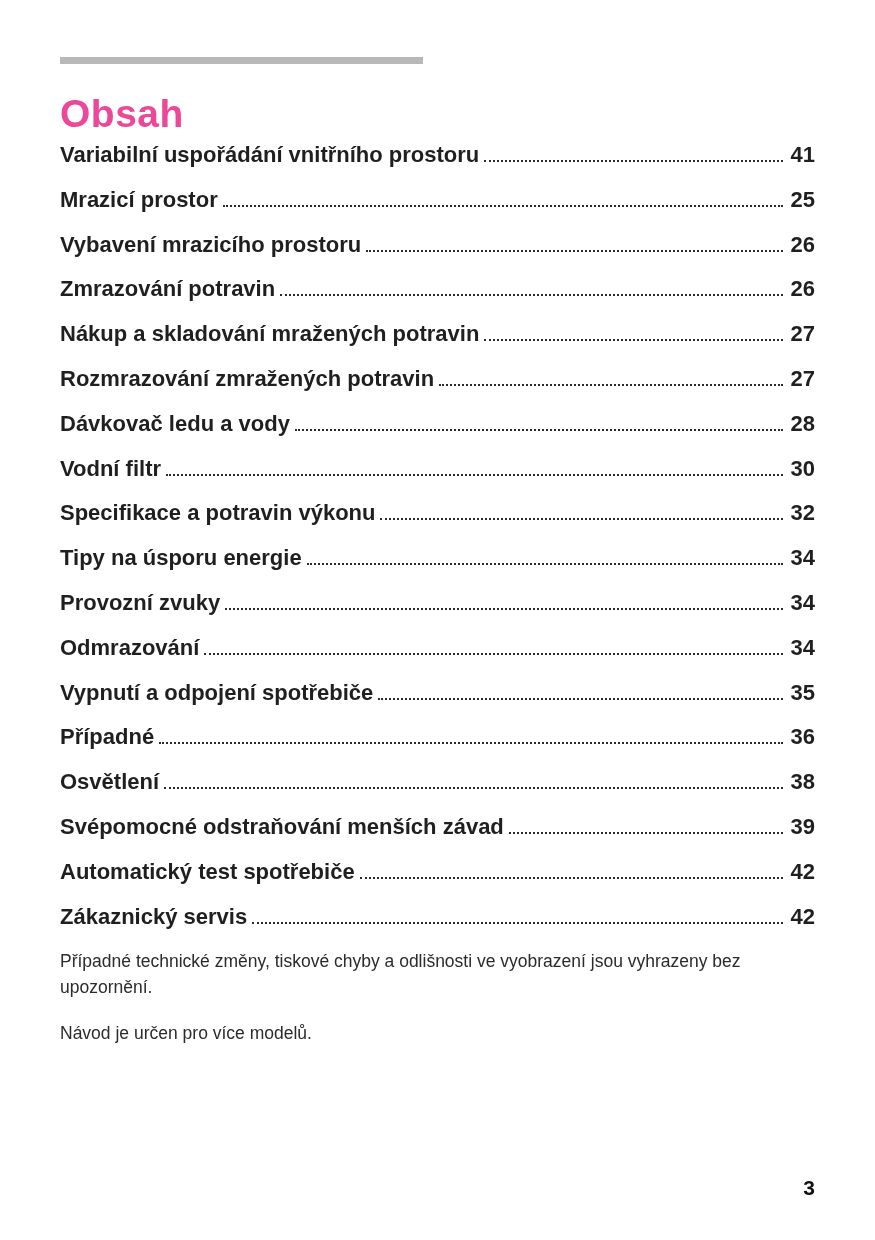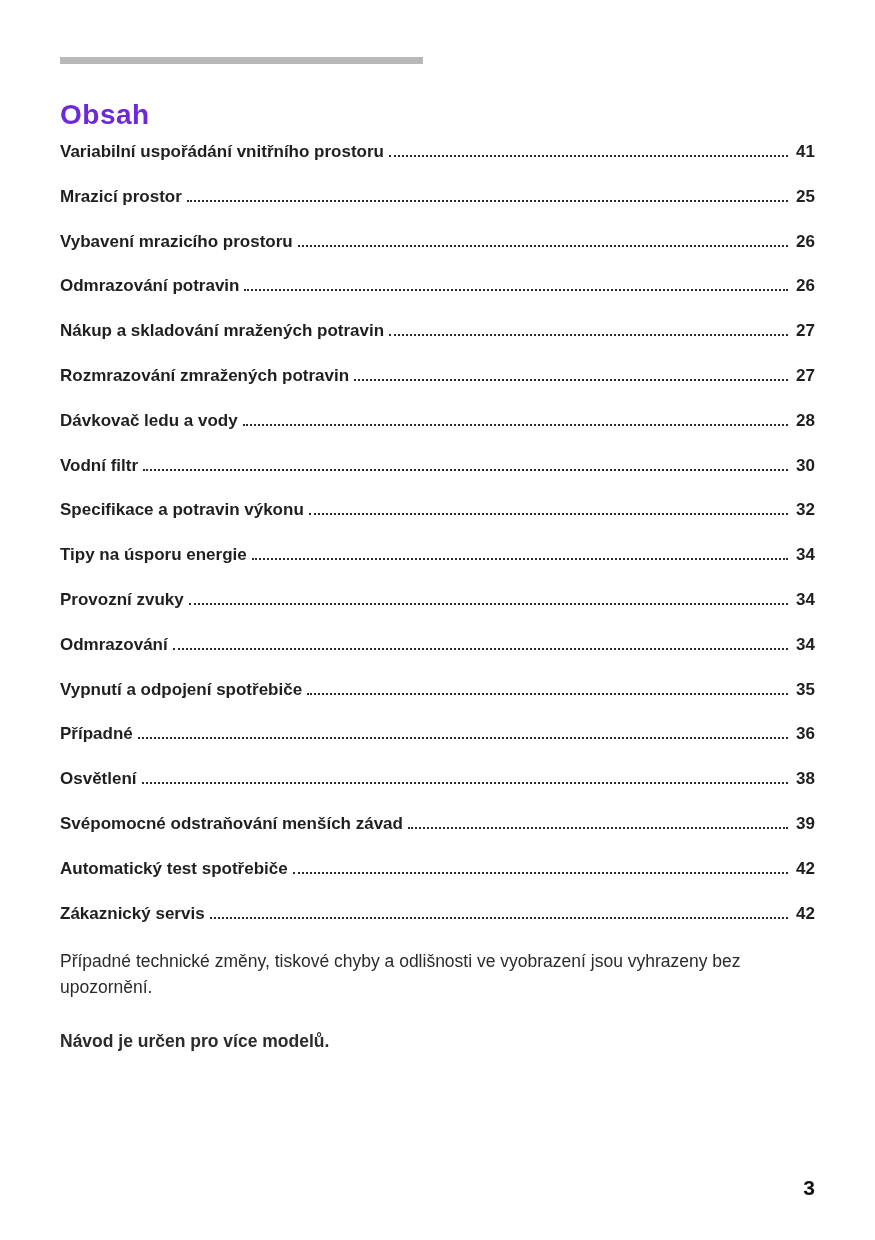--- a/index.html
+++ b/index.html
@@ -26,36 +26,36 @@
     position: absolute;
     left: 60px;
     top: 57px;
     width: 363px;
     height: 7px;
     background: #b8b8b8;
   }
   .page-title {
     position: absolute;
     left: 60px;
-    top: 80px;
-    font-size: 28px;
+    top: 66px;
+    font-size: 39px;
     font-weight: bold;
     letter-spacing: 0.5px;
-    color: #6d28d9;
+    color: #ec4899;
   }
   .toc {
     position: absolute;
     left: 60px;
     top: 142px;
     width: 755px;
   }
   .toc-row {
     display: flex;
     align-items: baseline;
-    font-size: 17px;
+    font-size: 22px;
     font-weight: bold;
     color: #1f1f1f;
     height: 44.8px;
   }
   .toc-label {
     white-space: nowrap;
     padding-right: 5px;
   }
   .toc-dots {
     flex: 1 1 auto;
@@ -71,22 +71,21 @@
     position: absolute;
     left: 60px;
     top: 948px;
     width: 740px;
     font-size: 17.5px;
     line-height: 26px;
     color: #2b2b2b;
     font-weight: normal;
   }
   .note-2 {
-    margin-top: 28px;
-    font-weight: bold;
+    margin-top: 20px;
   }
   .page-number {
     position: absolute;
     right: 60px;
     top: 1176px;
     font-size: 21px;
     font-weight: bold;
     color: #111111;
   }
 </style>
@@ -112,21 +111,21 @@
       <span class="toc-page">25</span>
     </div>
 
     <div class="toc-row">
       <span class="toc-label">Vybavení mrazicího prostoru</span>
       <span class="toc-dots"></span>
       <span class="toc-page">26</span>
     </div>
 
     <div class="toc-row">
-      <span class="toc-label">Odmrazování potravin</span>
+      <span class="toc-label">Zmrazování potravin</span>
       <span class="toc-dots"></span>
       <span class="toc-page">26</span>
     </div>
 
     <div class="toc-row">
       <span class="toc-label">Nákup a skladování mražených potravin</span>
       <span class="toc-dots"></span>
       <span class="toc-page">27</span>
     </div>
 

